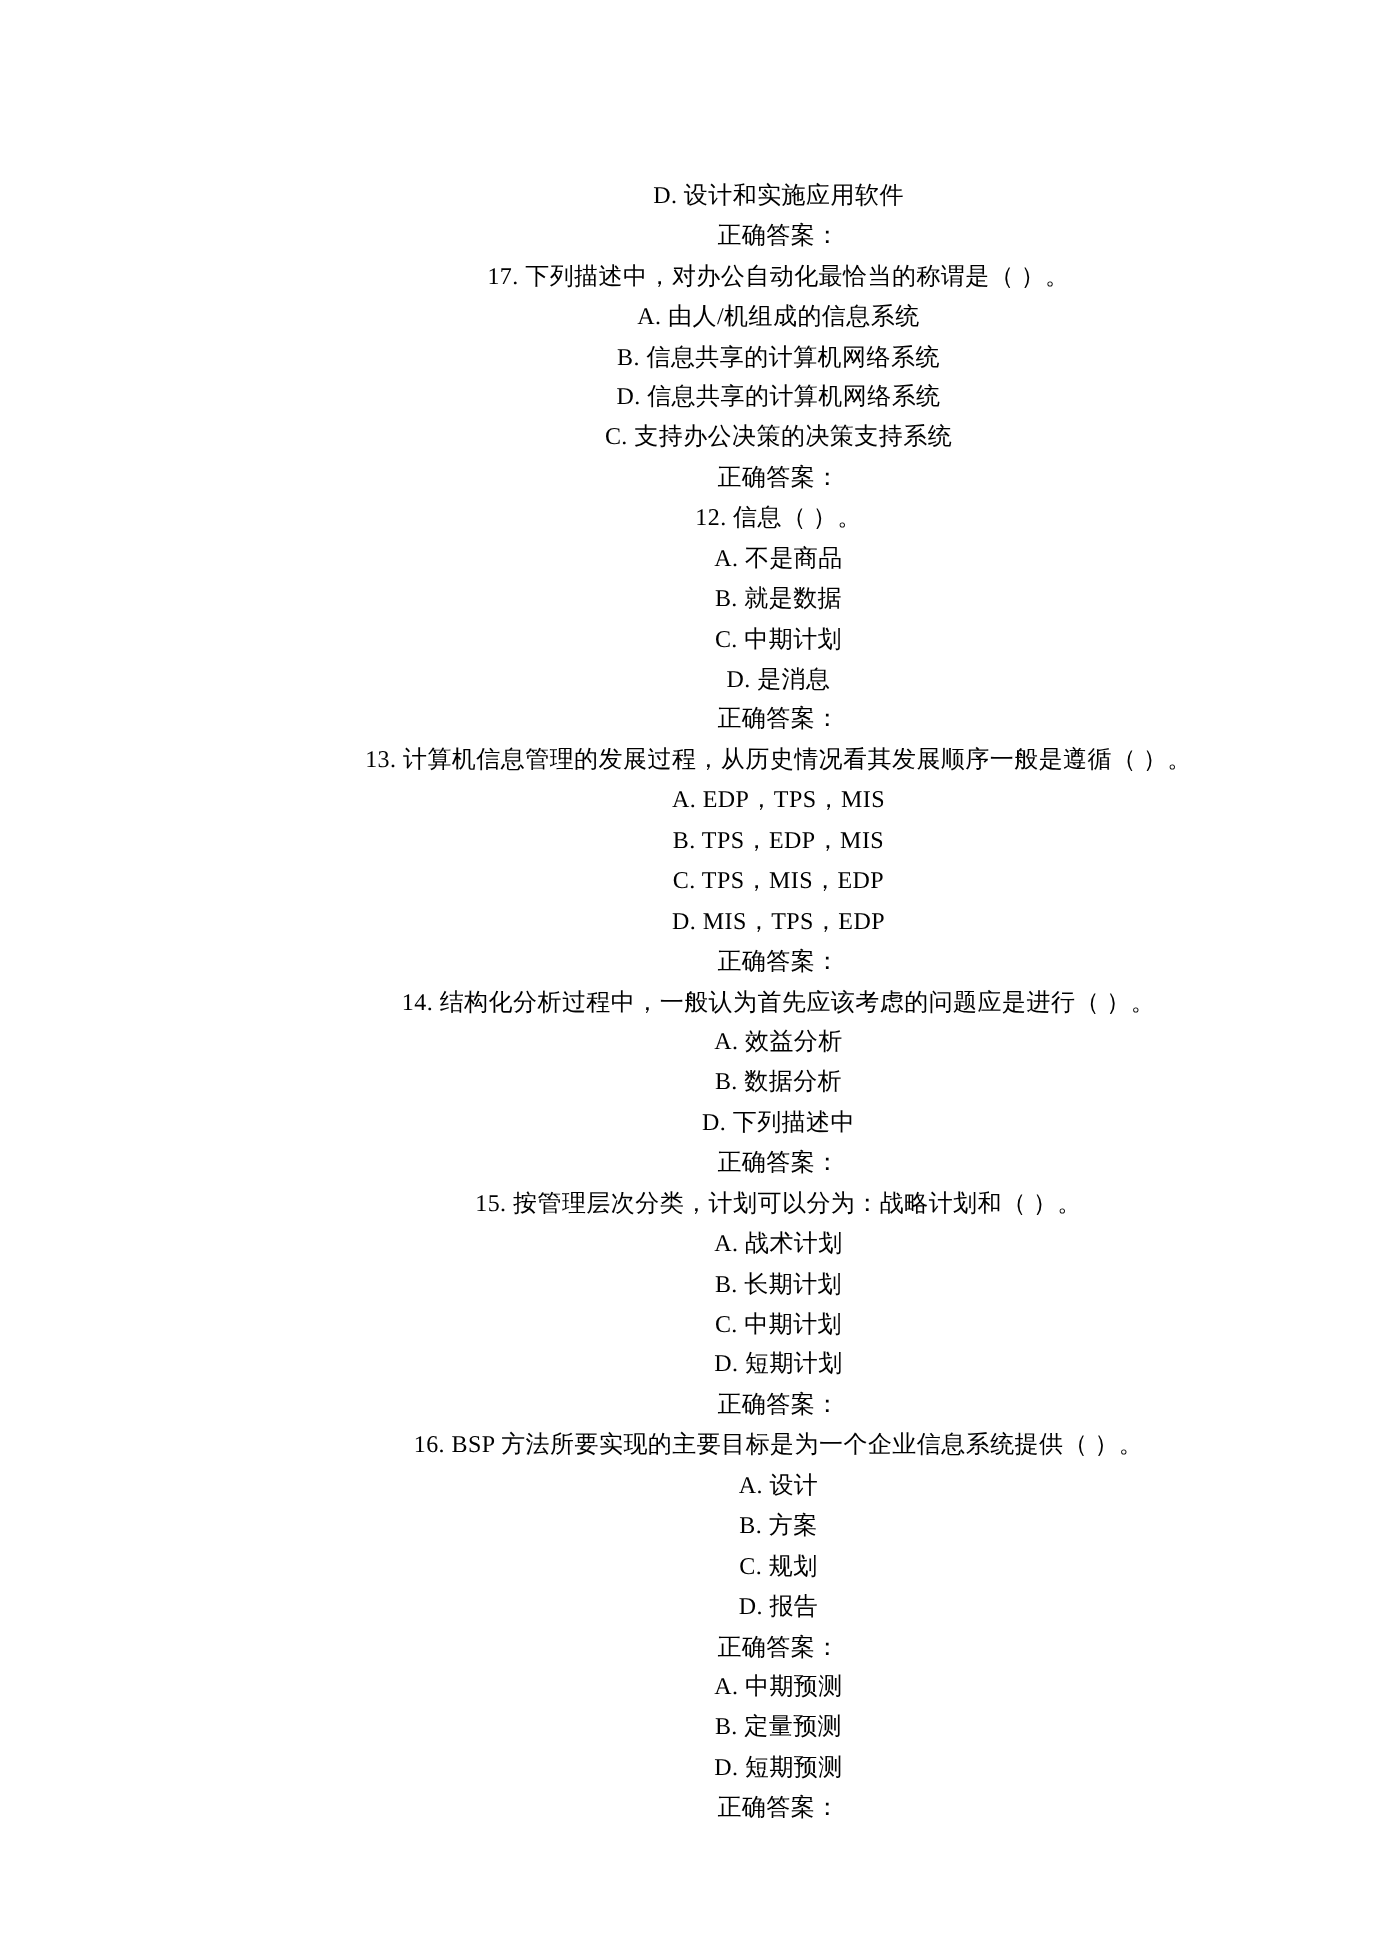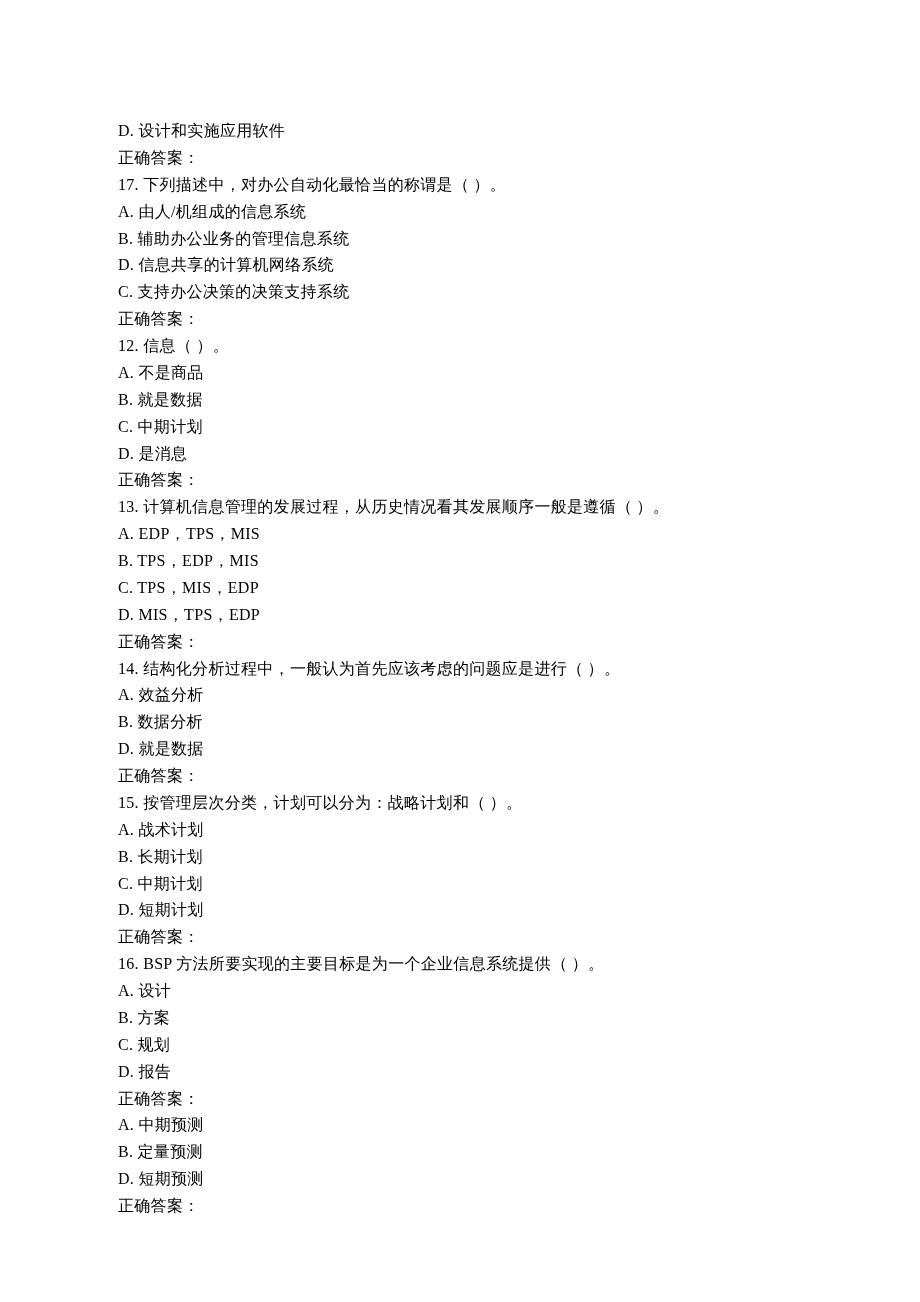--- a/index.html
+++ b/index.html
@@ -1,18 +1,19 @@
 <!DOCTYPE html>
 <html><head>
   <meta charset="utf-8">
   <style>
     * {
       margin: 0;
       padding: 0;
       box-sizing: border-box;
+      text-align: center;
     }
     body {
       background: #ffffff;
       width: 920px;
       font-family: "SimSun", "宋体", serif;
       font-size: 16px;
       color: #000000;
       line-height: 1.68;
       padding: 118px 0 150px 118px;
     }
@@ -24,40 +25,40 @@
     }
   </style>
 </head>
 <body>
 
 <div id="content">
     <span class="line q">D.  设计和实施应用软件</span>
     <span class="line q">正确答案：</span>
     <span class="line q">17.   下列描述中，对办公自动化最恰当的称谓是（ ）。</span>
     <span class="line q">A.  由人/机组成的信息系统</span>
-    <span class="line q">B.  辅助办公业务的管理信息系统</span>
+    <span class="line q">B.  信息共享的计算机网络系统</span>
     <span class="line q">D.  信息共享的计算机网络系统</span>
     <span class="line q">C.  支持办公决策的决策支持系统</span>
     <span class="line q">正确答案：</span>
     <span class="line q">12.   信息（ ）。</span>
     <span class="line q">A.  不是商品</span>
     <span class="line q">B.  就是数据</span>
     <span class="line q">C.  中期计划</span>
     <span class="line q">D.  是消息</span>
     <span class="line q">正确答案：</span>
     <span class="line q">13.   计算机信息管理的发展过程，从历史情况看其发展顺序一般是遵循（ ）。</span>
     <span class="line q">A. EDP，TPS，MIS</span>
     <span class="line q">B. TPS，EDP，MIS</span>
     <span class="line q">C. TPS，MIS，EDP</span>
     <span class="line q">D. MIS，TPS，EDP</span>
     <span class="line q">正确答案：</span>
     <span class="line q">14.   结构化分析过程中，一般认为首先应该考虑的问题应是进行（ ）。</span>
     <span class="line q">A.  效益分析</span>
     <span class="line q">B.  数据分析</span>
-    <span class="line q">D.  就是数据</span>
+    <span class="line q">D.  下列描述中</span>
     <span class="line q">正确答案：</span>
     <span class="line q">15.   按管理层次分类，计划可以分为：战略计划和（ ）。</span>
     <span class="line q">A.  战术计划</span>
     <span class="line q">B.  长期计划</span>
     <span class="line q">C.  中期计划</span>
     <span class="line q">D.  短期计划</span>
     <span class="line q">正确答案：</span>
     <span class="line q">16.   BSP 方法所要实现的主要目标是为一个企业信息系统提供（ ）。</span>
     <span class="line q">A.  设计</span>
     <span class="line q">B.  方案</span>

